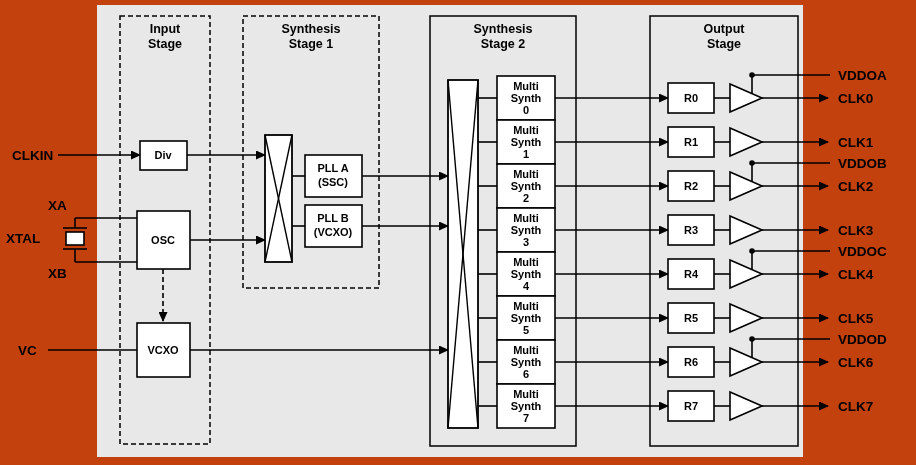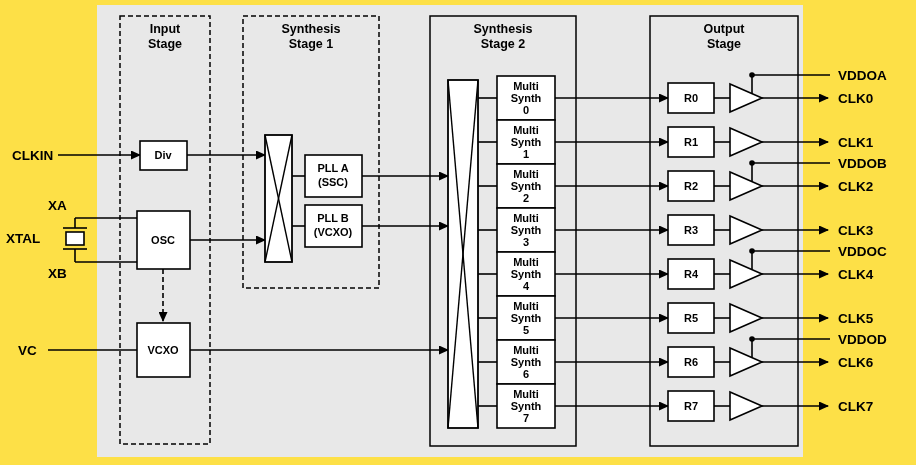--- a/index.html
+++ b/index.html
@@ -1,17 +1,17 @@
 <!DOCTYPE html>
 <html><head>
 <meta charset="utf-8">
 <style>
   * { margin: 0; padding: 0; }
   body { background: #ffffff; font-family: "Liberation Sans", "DejaVu Sans", sans-serif; }
-  .canvas { position: relative; width: 916px; height: 465px; background: #fde047; overflow: hidden; }
+  .canvas { position: relative; width: 916px; height: 465px; background: #c2410c; overflow: hidden; }
   svg { display: block; }
   .wire { stroke: #000; stroke-width: 1.6; fill: none; }
   .dashed { stroke-dasharray: 5 3; }
   .box { fill: #ffffff; stroke: #000; stroke-width: 1.6; }
   .xbar { fill: #ffffff; stroke: #000; stroke-width: 1.8; }
   .xline { stroke: #000; stroke-width: 1.4; fill: none; }
   .stage-solid { fill: none; stroke: #000; stroke-width: 1.5; }
   .stage-dashed { fill: none; stroke: #000; stroke-width: 1.5; stroke-dasharray: 5 3; }
   text { fill: #000; }
   .pin { font-size: 13.5px; font-weight: bold; }

